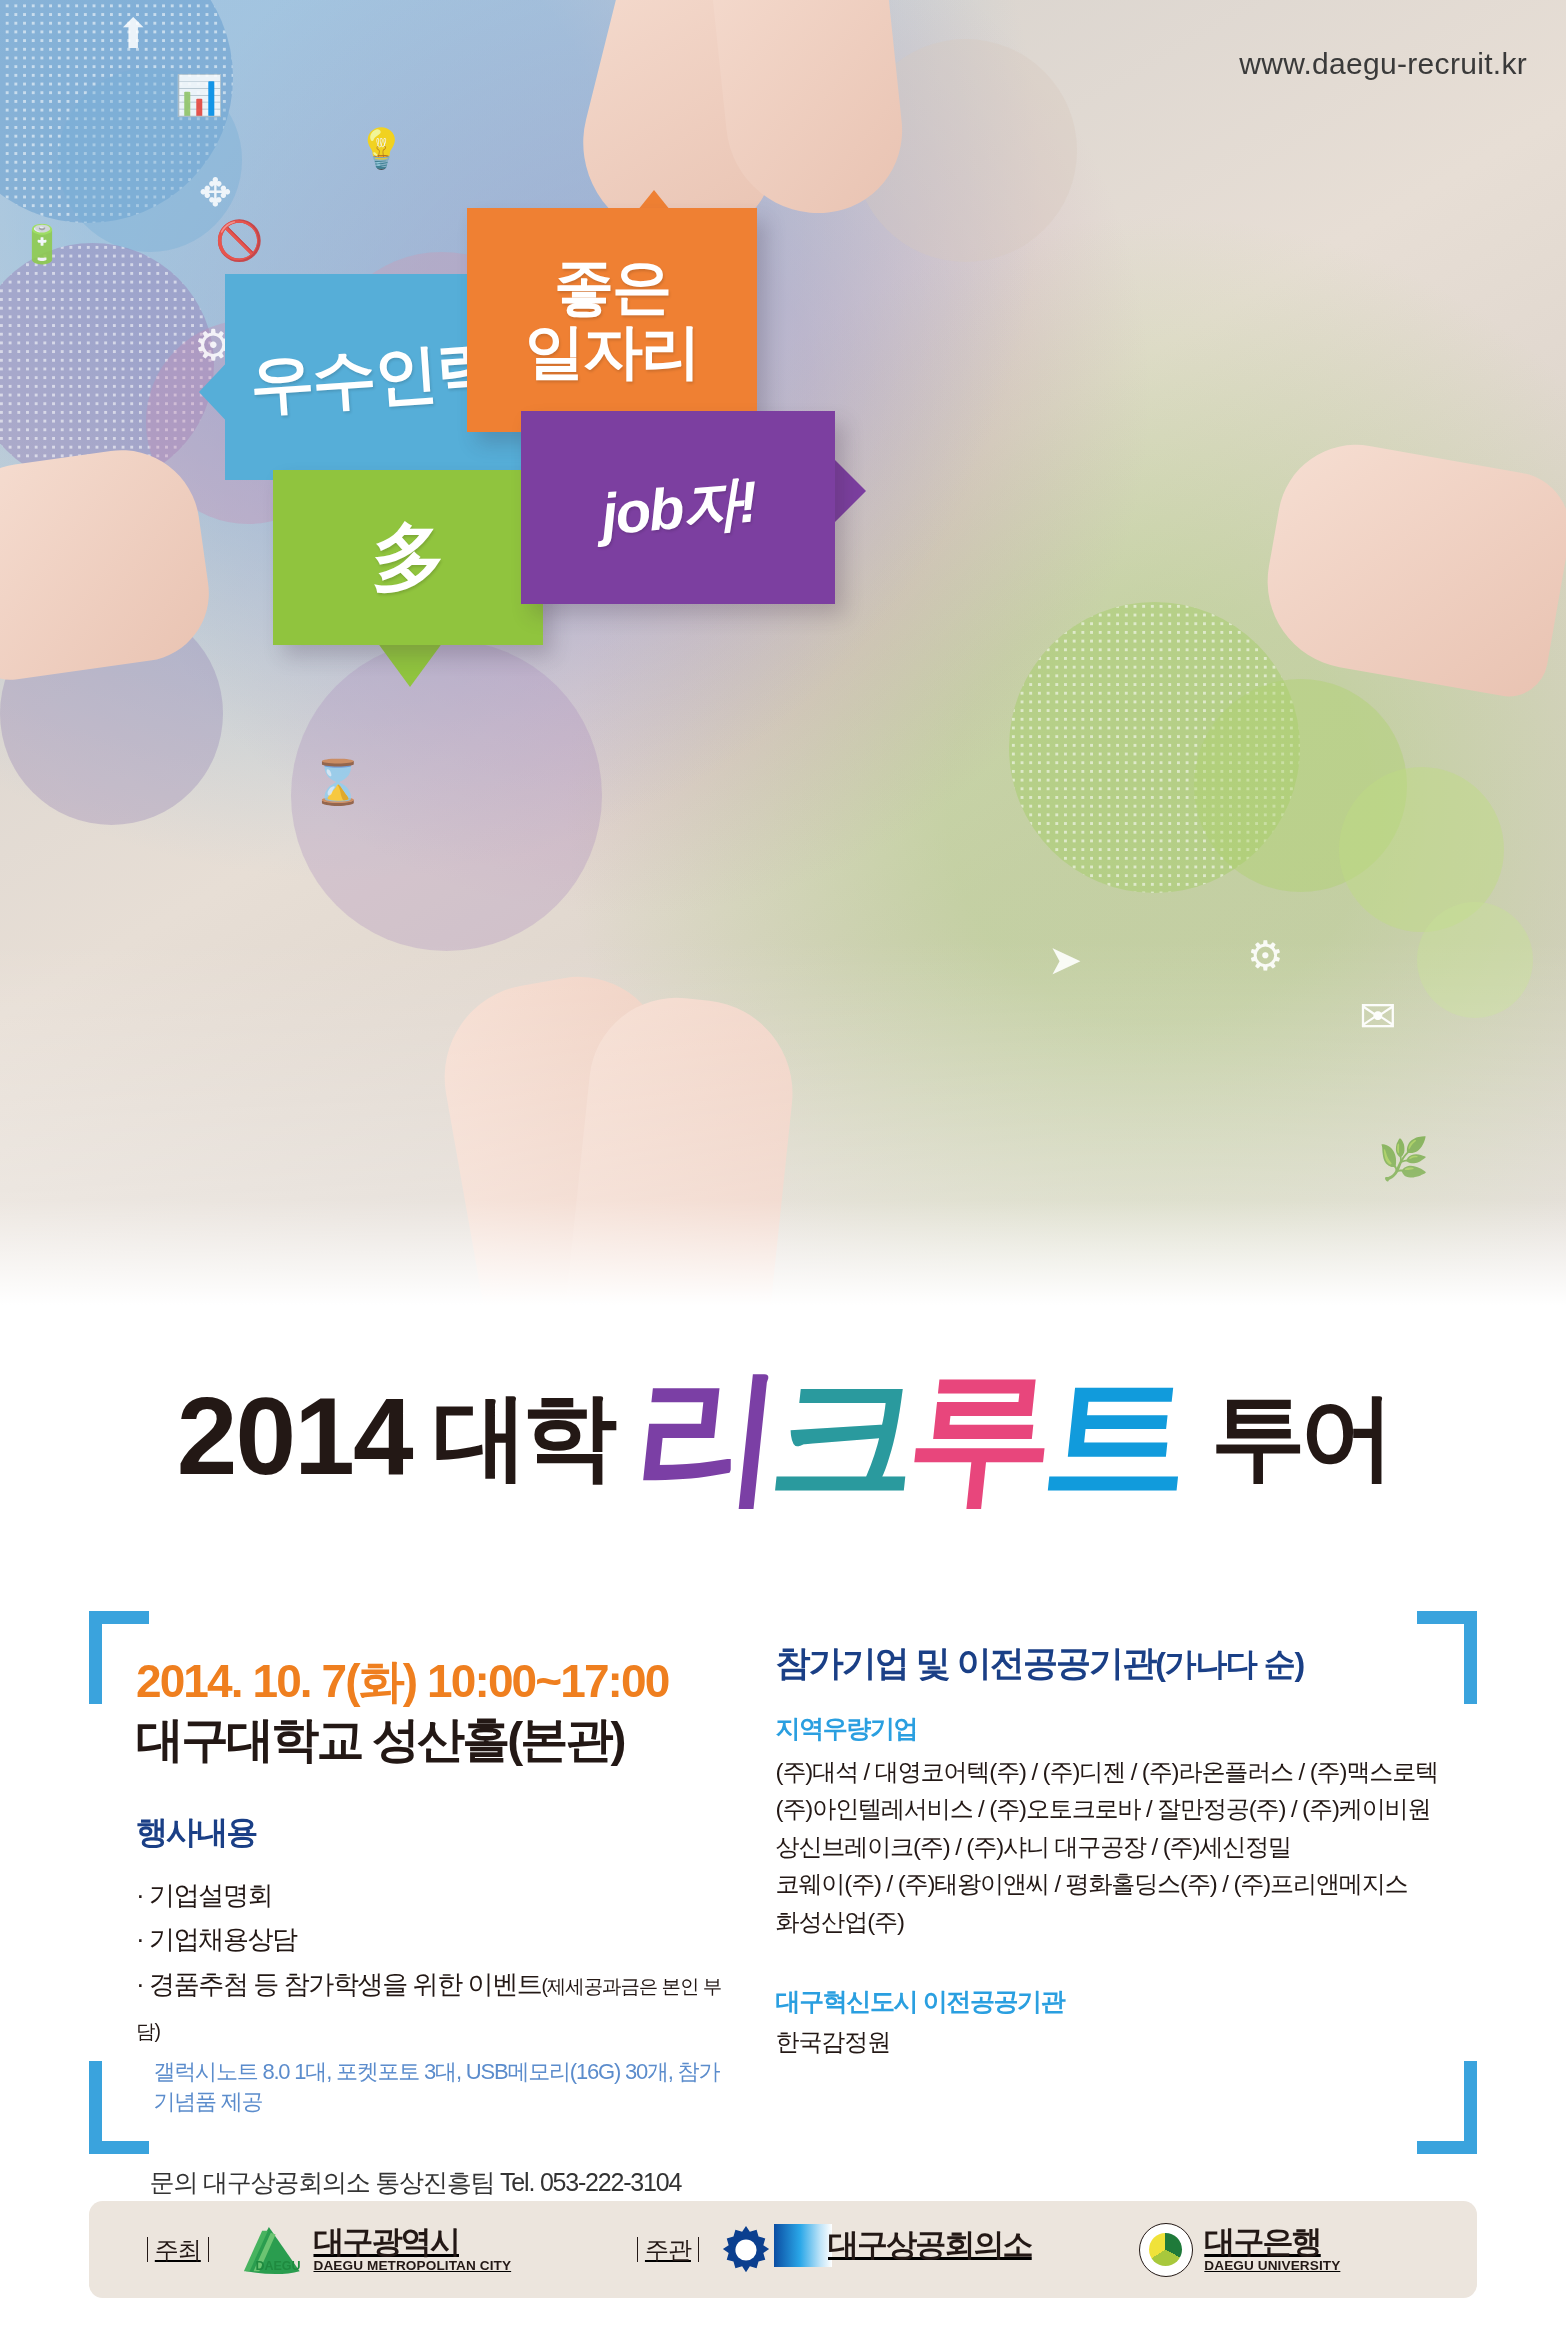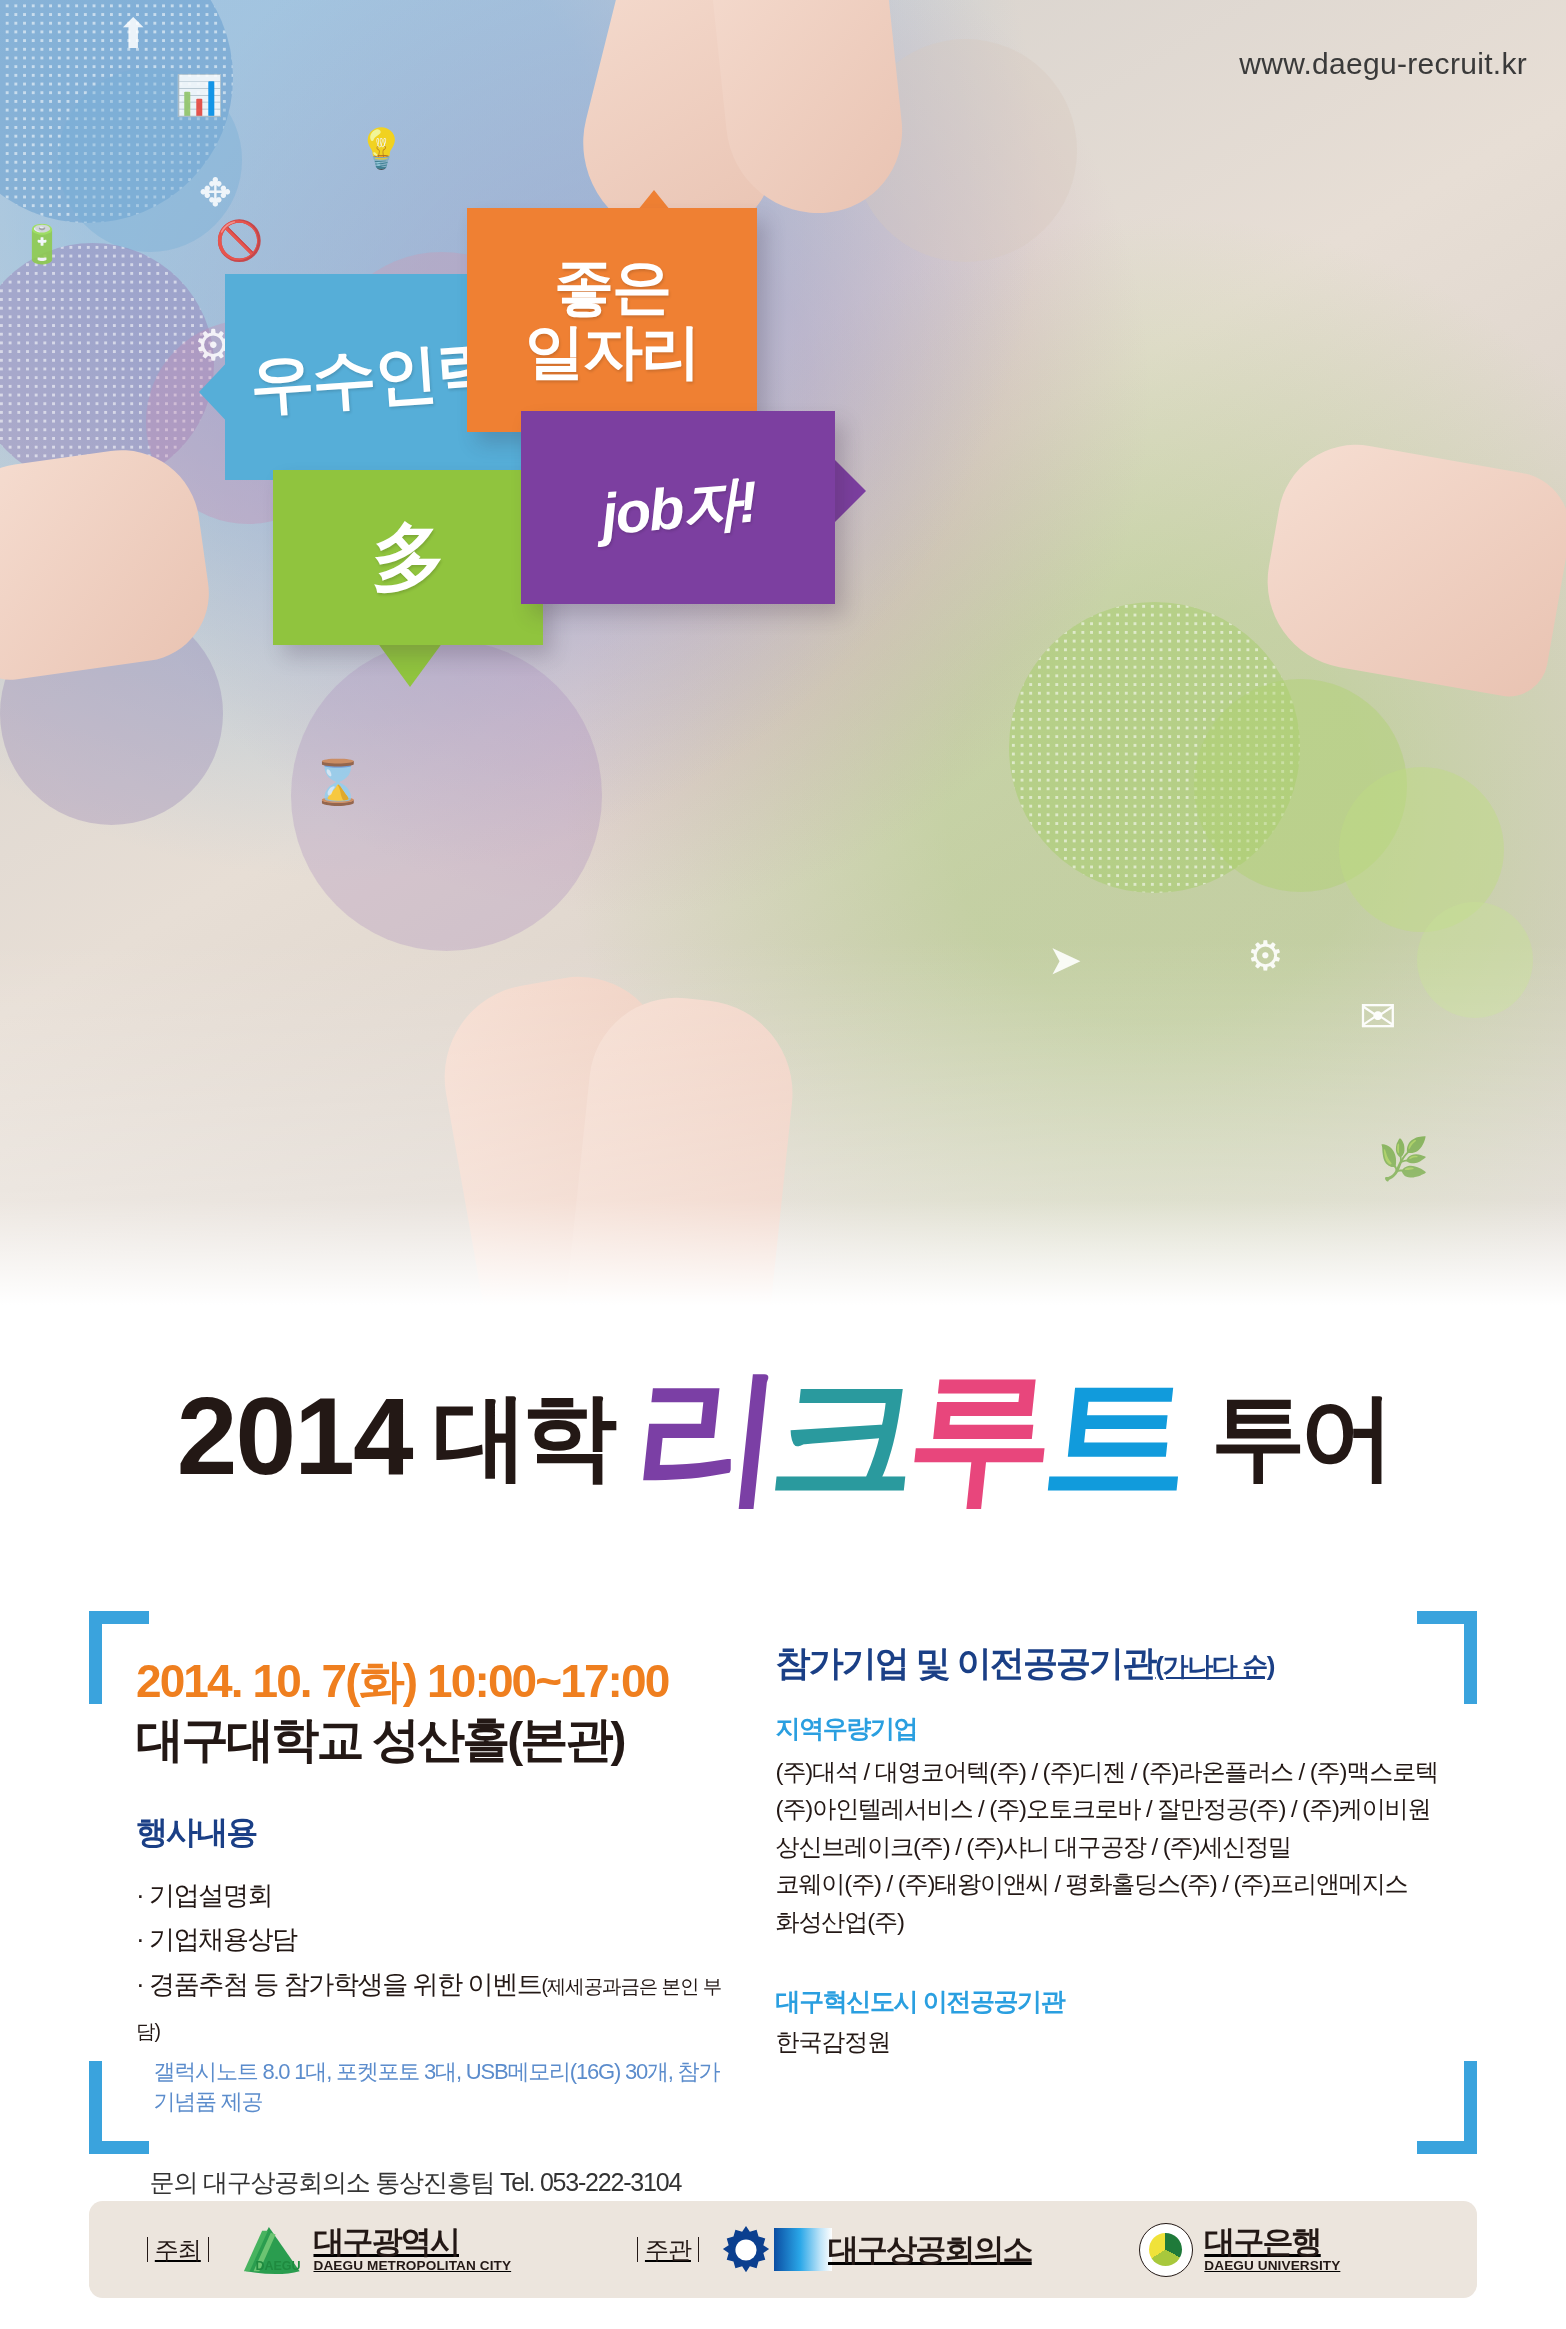--- a/index.html
+++ b/index.html
@@ -149,21 +149,21 @@
   }
   .contact{
     font-size:25px; color:#333; letter-spacing:-1.2px;
     margin-top:49px; padding-left:13.6px;
   }
 
   .r-title{
     font-size:35px; font-weight:bold; color:#1a3f86;
     letter-spacing:-1.9px;
   }
-  .r-title small{ font-size:26px; letter-spacing:-1.4px;text-decoration:underline; }
+  .r-title small{ font-size:32px; letter-spacing:-1.4px; }
   .r-sub{
     font-size:25px; font-weight:bold; color:#2a9fe0;
     letter-spacing:-1.4px; margin-top:25px;
   }
   .r-list{ margin-top:7.8px; }
   .r-list div{
     font-size:24px; color:#231815; letter-spacing:-1.1px;
     line-height:1.56; white-space:nowrap;
   }
   .r-sub2{
@@ -337,21 +337,21 @@
         </div>
         <div class="logo-tx">
           <b>대구광역시</b>
           <i>DAEGU METROPOLITAN CITY</i>
         </div>
       </div>
     </div>
 
     <div class="fgroup" style="margin-left:126px;">
       <span class="flabel">주관</span>
-      <div style="display:flex;align-items:center;gap:9.7px;">
+      <div style="display:flex;gap:9.7px;">
         <div class="gear">
           <svg width="52" height="52" viewBox="0 0 54 54" aria-hidden="true">
             <path d="M27 2l4 6 7-2 2 7 7 2-2 7 6 4-6 4 2 7-7 2-2 7-7-2-4 6-4-6-7 2-2-7-7-2 2-7-6-4 6-4-2-7 7-2 2-7 7 2z" fill="#0b3f8f"></path>
             <circle cx="27" cy="27" r="11" fill="#ffffff"></circle>
           </svg>
         </div>
         <div class="cc-bar"></div>
         <b style="font-size:31px;color:#231815;letter-spacing:-1.9px;margin-left:-13.6px;">대구상공회의소</b>
       </div>
     </div>

